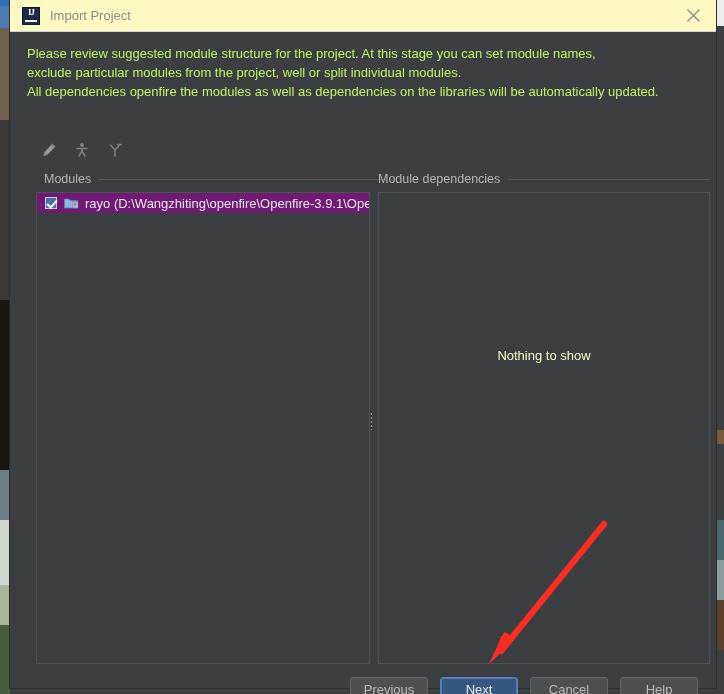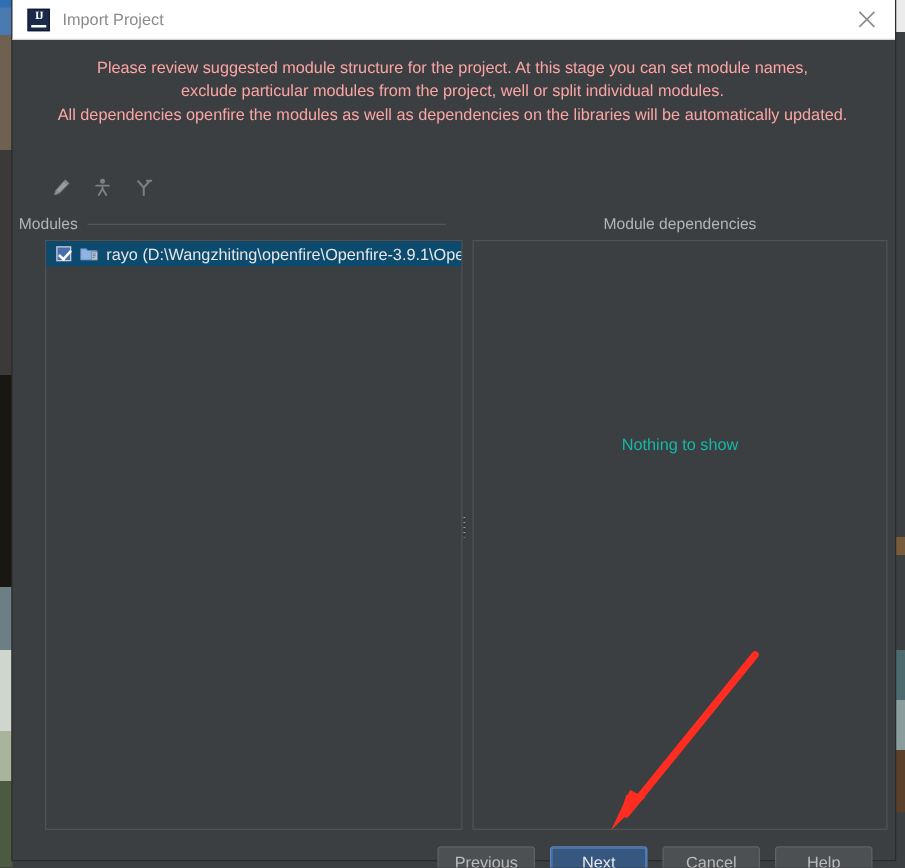--- a/index.html
+++ b/index.html
@@ -65,21 +65,21 @@
     top: 0px;
     width: 706px;
     height: 688px;
     background: #3c3f41;
     box-shadow: 0 0 0 1px #2b2b2b;
   }
 
   
   #titlebar {
     height: 31px;
-    background: #ffffff;
+    background: #fef9c3;
     border-bottom: 1px solid #d6d6d6;
     display: flex;
     align-items: center;
     position: relative;
   }
   #title-icon {
     width: 16px; height: 16px;
     margin-left: 12px;
     background: #1b2a4a;
     border: 1px solid #101b33;
@@ -125,23 +125,22 @@
     position: relative;
     height: 657px;
   }
 
   #description {
     position: absolute;
     left: 17px;
     top: 12px;
     width: 670px;
     font-size: 13px;
-    color: #fca5a5;
+    color: #bef264;
     line-height: 19px;
-    text-align: center;
   }
   #description div { white-space: nowrap; }
 
   
   #toolbar {
     position: absolute;
     left: 28px;
     top: 107px;
     display: flex;
     align-items: center;
@@ -162,23 +161,23 @@
     display: flex;
     align-items: center;
     font-size: 12.5px;
     color: #b4b4b4;
   }
   .section-header .sep {
     height: 1px;
     background: #555859;
     margin-left: 8px;
   }
-  #modules-header { left: 5px; top: 140px; width: 342px; }
+  #modules-header { left: 34px; top: 140px; width: 342px; }
   #modules-header .sep { flex: 1; }
-  #deps-header { left: 368px; top: 140px; width: 332px; flex-direction: column; }
+  #deps-header { left: 368px; top: 140px; width: 332px; }
   #deps-header .sep { flex: 1; }
 
   
   .panel {
     position: absolute;
     background: #3c3f41;
     border: 1px solid #4f5254;
     box-sizing: border-box;
   }
   #modules-panel {
@@ -189,21 +188,21 @@
     left: 368px; top: 160px;
     width: 332px; height: 472px;
   }
 
   
   #module-row {
     position: absolute;
     left: 0; top: 0;
     width: 332px;
     height: 20px;
-    background: #0c4a6e;
+    background: #701a75;
     display: flex;
     align-items: center;
     cursor: pointer;
     box-sizing: border-box;
   }
   #module-checkbox {
     width: 12px; height: 12px;
     margin-left: 8px;
     background: #4b6eaf;
     border: 1px solid #c8cdd4;
@@ -234,21 +233,21 @@
     overflow: hidden;
   }
 
   
   #nothing-to-show {
     position: absolute;
     left: 0; right: 0;
     top: 155px;
     text-align: center;
     font-size: 13px;
-    color: #14b8a6;
+    color: #fef9c3;
   }
 
   
   #splitter {
     position: absolute;
     left: 359px;
     top: 378px;
     width: 5px;
     height: 22px;
     cursor: col-resize;

